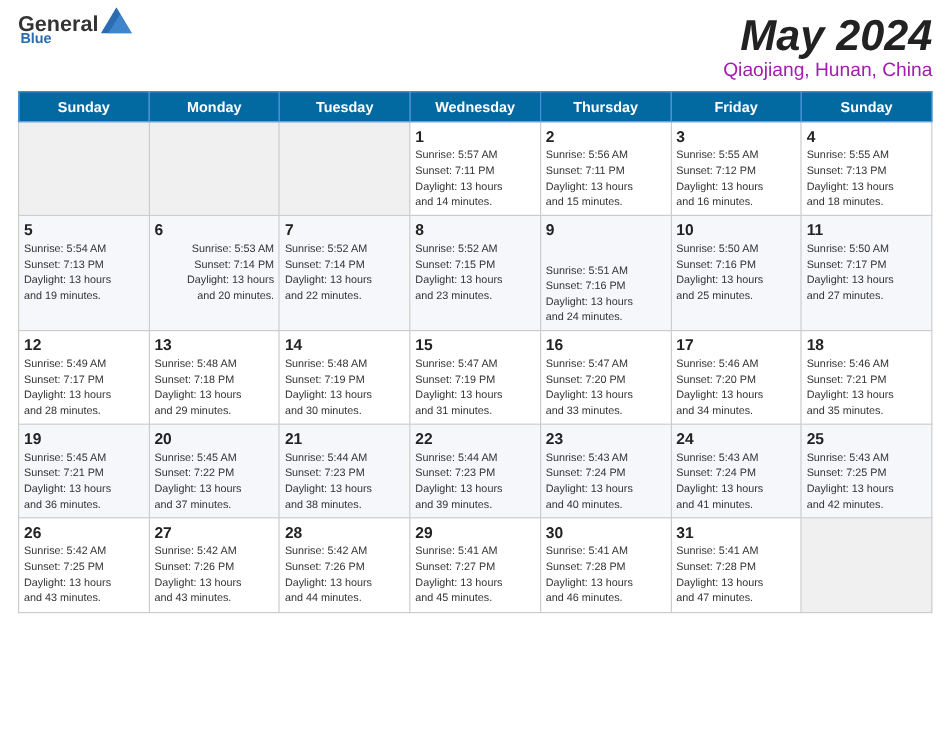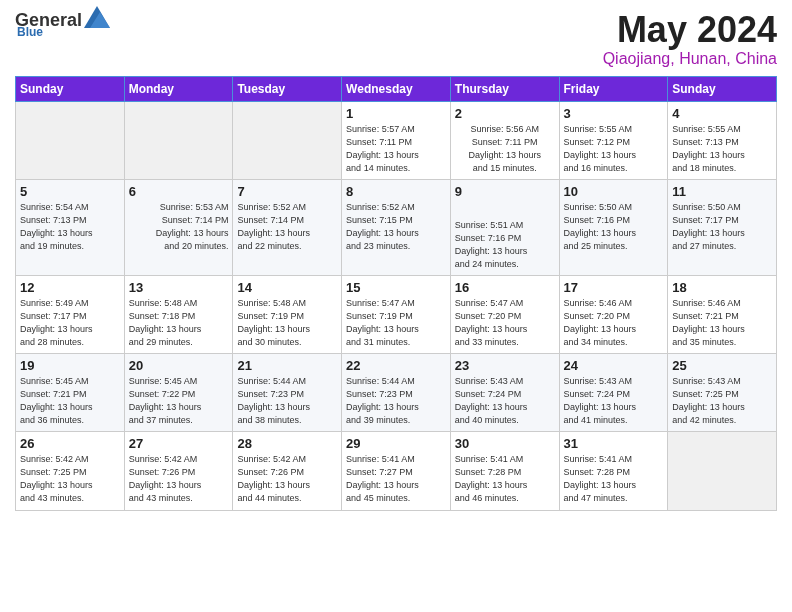--- a/index.html
+++ b/index.html
@@ -37,38 +37,39 @@
       color: #2b6cb0;
     }
     .title-section {
       text-align: right;
     }
     .calendar-title {
       font-size: 36px;
       font-weight: bold;
       color: #222;
       line-height: 1.1;
+      font-style: italic;
     }
     .calendar-subtitle {
       font-size: 16px;
       color: #a21caf;
       font-weight: normal;
     }
     table {
       width: 100%;
       border-collapse: collapse;
       table-layout: fixed;
     }
     thead tr th {
-      background-color: #6d28d9;
+      background-color: #0369a1;
       color: #fff;
       font-size: 12px;
       font-weight: bold;
       padding: 5px 4px;
-      text-align: left;
+      text-align: center;
       border: 1px solid #4a90d9;
     }
     tbody tr td {
       border: 1px solid #ccc;
       vertical-align: top;
       padding: 4px 4px 4px 4px;
       font-size: 9.5px;
       color: #222;
       height: 78px;
       background: #fff;
@@ -136,21 +137,21 @@
           <td class="empty-cell"></td>
           <td>
             <span class="day-num">1</span>
             <div class="day-info" style="white-space: pre-line;">Sunrise: 5:57 AM
 Sunset: 7:11 PM
 Daylight: 13 hours
 and 14 minutes.</div>
           </td>
           <td>
             <span class="day-num">2</span>
-            <div class="day-info" style="white-space: pre-line; text-align: center;">Sunrise: 5:56 AM
+            <div class="day-info" style="white-space: pre-line;">Sunrise: 5:56 AM
 Sunset: 7:11 PM
 Daylight: 13 hours
 and 15 minutes.</div>
           </td>
           <td>
             <span class="day-num">3</span>
             <div class="day-info" style="white-space: pre-line;">Sunrise: 5:55 AM
 Sunset: 7:12 PM
 Daylight: 13 hours
 and 16 minutes.</div>

